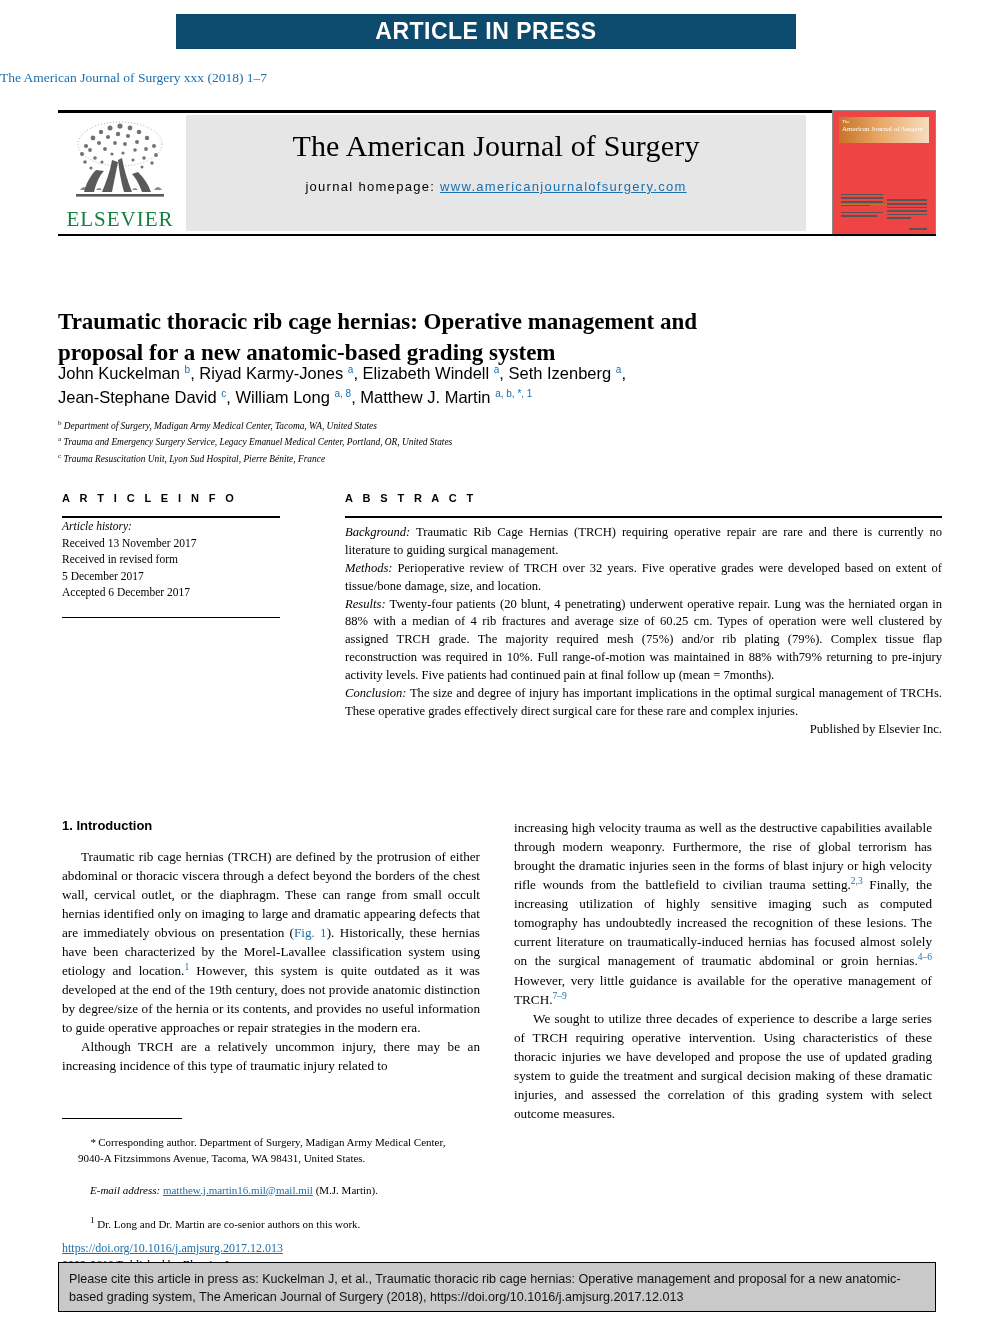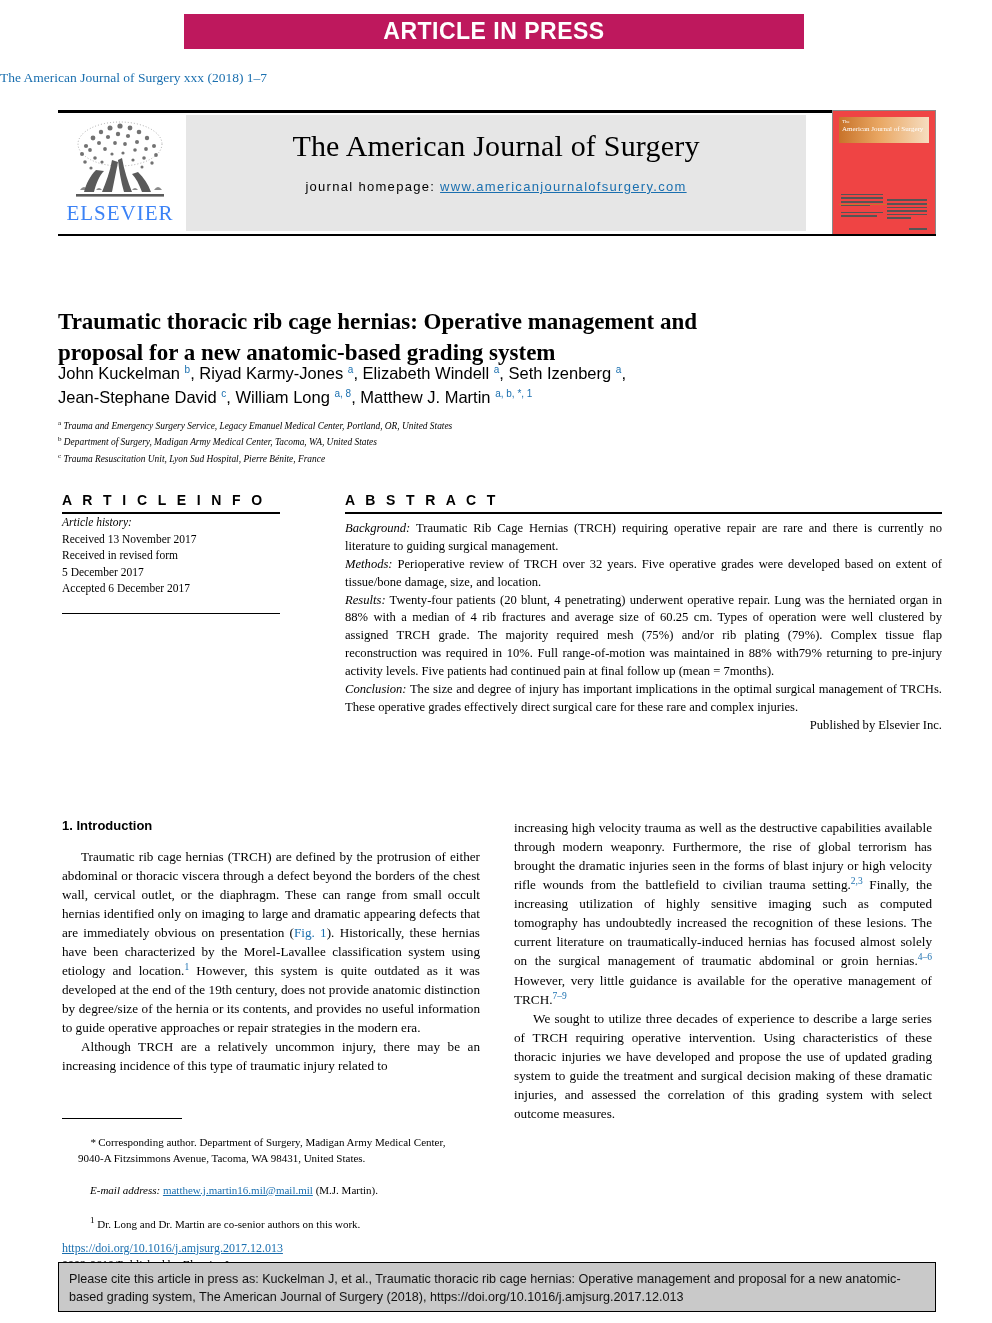--- a/index.html
+++ b/index.html
@@ -18,25 +18,25 @@
   .page {
     width: 992px;
     height: 1323px;
     position: relative;
     box-sizing: border-box;
   }
 
   
   .aip-banner {
     position: absolute;
-    left: 184px;
+    left: 176px;
     top: 14px;
     width: 620px;
     height: 35px;
-    background: #be185d;
+    background: #0c4a6e;
     display: flex;
     align-items: center;
     justify-content: center;
   }
   .aip-banner span {
     color: #ffffff;
     font-family: "Liberation Sans", sans-serif;
     font-weight: bold;
     font-size: 23px;
     letter-spacing: 0.5px;
@@ -72,27 +72,27 @@
     position: absolute;
     left: 2px;
     top: 6px;
     width: 120px;
     height: 118px;
   }
   .tree-svg { position:absolute; left:6px; top:2px; }
   .elsevier-word {
     position: absolute;
     left: 0;
-    bottom: 8px;
+    bottom: 2px;
     width: 120px;
     text-align: center;
     font-family: "Liberation Serif", serif;
     font-size: 21px;
     letter-spacing: 1px;
-    color: #3b82f6;
+    color: #15803d;
   }
   .masthead-center {
     position: absolute;
     left: 128px;
     top: 5px;
     width: 620px;
     height: 116px;
     background: #e6e6e6;
     text-align: center;
   }
@@ -206,23 +206,23 @@
     left: 62px;
     top: 492px;
     width: 880px;
   }
   .col-info { position: absolute; left: 0; top: 0; width: 218px; }
   .col-abs  { position: absolute; left: 283px; top: 0; width: 597px; }
 
   .sec-head {
     font-family: "Liberation Sans", sans-serif;
     font-weight: bold;
-    font-size: 14px;
+    font-size: 11px;
     letter-spacing: 3.4px;
-    margin-bottom: 4px;
+    margin-bottom: 12px;
   }
   .rule-thick { height: 2px; background: #000; }
   .rule-thin  { height: 1.5px; background: #000; margin-top: 2px; }
 
   .info-body {
     font-family: "Liberation Serif", serif;
     font-size: 11.5px;
     line-height: 1.44;
   }
   .info-body .lbl { font-style: italic; }
@@ -415,22 +415,22 @@
   </div>
 
   <h1 class="article-title">Traumatic thoracic rib cage hernias: Operative management and proposal for a new anatomic-based grading system</h1>
 
   <div class="authors">
     <div>John Kuckelman <sup>b</sup>, Riyad Karmy-Jones <sup>a</sup>, Elizabeth Windell <sup>a</sup>, Seth Izenberg <sup>a</sup>,</div>
     <div>Jean-Stephane David <sup>c</sup>, William Long <sup>a, 8</sup>, Matthew J. Martin <sup>a, b, *, 1</sup></div>
   </div>
 
   <div class="affiliations">
+    <div><sup>b</sup> Department of Surgery, Madigan Army Medical Center, Tacoma, WA, United States</div>
     <div><sup>a</sup> Trauma and Emergency Surgery Service, Legacy Emanuel Medical Center, Portland, OR, United States</div>
-    <div><sup>b</sup> Department of Surgery, Madigan Army Medical Center, Tacoma, WA, United States</div>
     <div><sup>c</sup> Trauma Resuscitation Unit, Lyon Sud Hospital, Pierre Bénite, France</div>
   </div>
 
   <div class="info-abstract">
 
     <div class="col-info">
       <div class="sec-head">A R T I C L E  I N F O</div>
       <div class="rule-thick"></div>
       <div class="info-body">
         <div class="lbl">Article history:</div>

